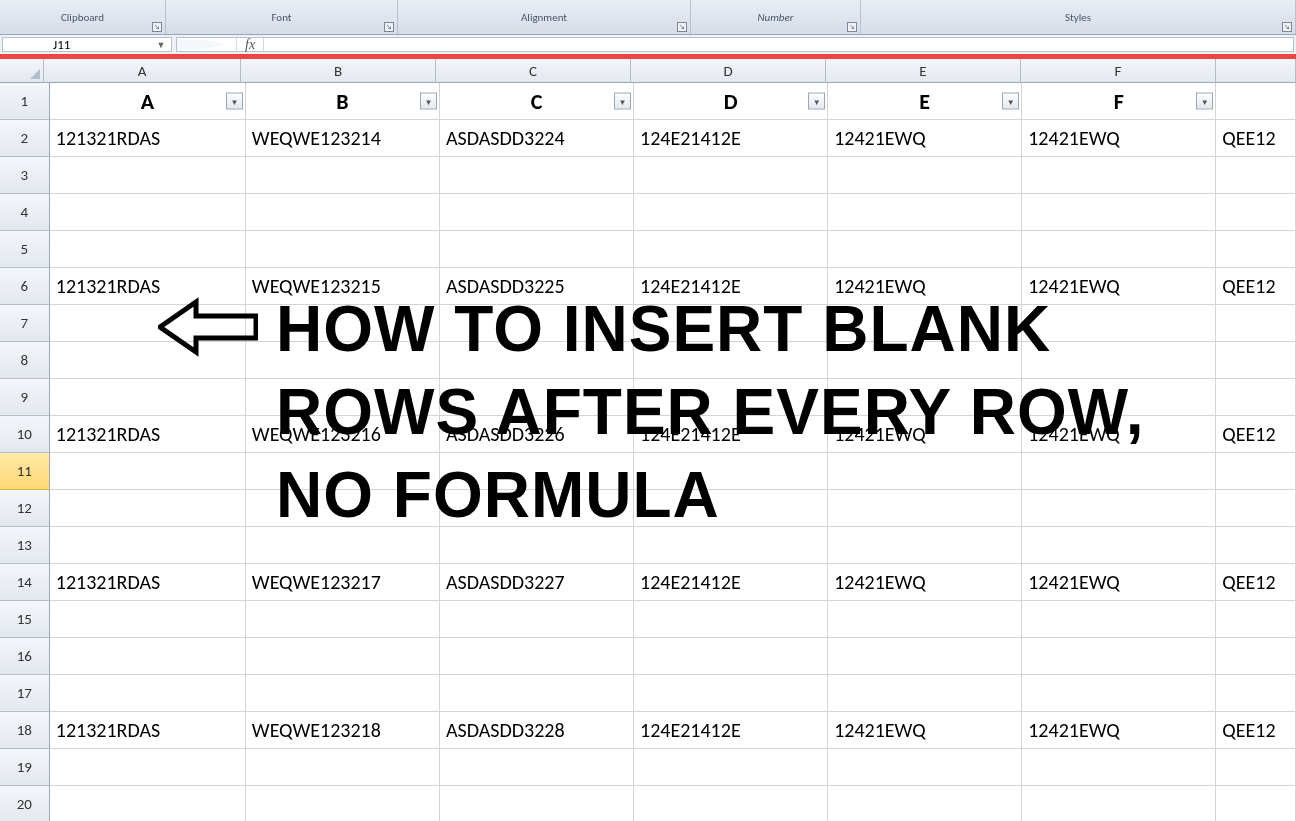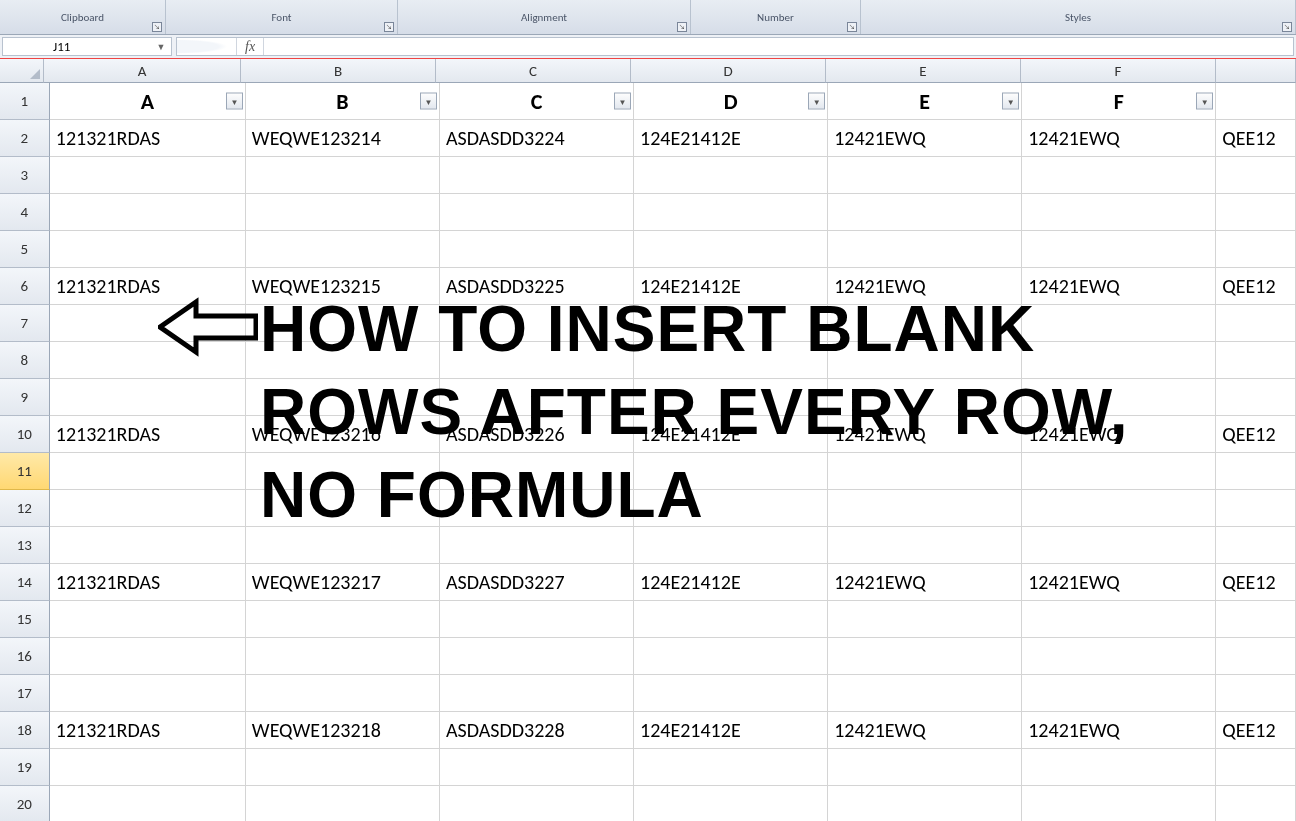--- a/index.html
+++ b/index.html
@@ -41,21 +41,21 @@
     color:#555;
     background:#eef1f6;
   }
 
   
   .formula-bar {
     display:flex;
     align-items:stretch;
     height:24px;
     background:#eef1f6;
-    border-bottom:1px solid #ef4444;
+    border-bottom:5px solid #ef4444;
   }
   .name-box {
     width:170px;
     display:flex;
     align-items:center;
     border-right:1px solid #b8c2cf;
     padding-left:50px;
     position:relative;
     background:#fff;
     margin:2px;
@@ -218,21 +218,21 @@
       <div class="dlg">↘</div>
     </div>
     <div class="ribbon-group" style="width: 232px;">
       <span>Font</span>
       <div class="dlg">↘</div>
     </div>
     <div class="ribbon-group" style="width: 293px;">
       <span>Alignment</span>
       <div class="dlg">↘</div>
     </div>
-    <div class="ribbon-group" style="width: 170px;">
+    <div class="ribbon-group" style="width: 170px; font-style: italic;">
       <span>Number</span>
       <div class="dlg">↘</div>
     </div>
     <div class="ribbon-group" style="width: 435px;">
       <span>Styles</span>
       <div class="dlg">↘</div>
     </div>
   </div>
 
 <div class="formula-bar">
@@ -481,17 +481,17 @@
         <div class="cell cwF"></div>
         <div class="cell cwG"></div>
       </div>
     </div>
 </div>
 
 <svg class="arrow" viewBox="0 0 100 62">
   <path d="M2 31 L38 6 L38 20 L98 20 L98 42 L38 42 L38 56 Z" fill="none" stroke="#000" stroke-width="5" stroke-linejoin="miter"></path>
 </svg>
 
-<div class="overlay" style="left:260px;">
+<div class="overlay" style="left:276px;">
   <div class="line">HOW TO INSERT BLANK</div>
   <div class="line">ROWS AFTER EVERY ROW,</div>
   <div class="line">NO FORMULA</div>
 </div>
 
 </body></html>

